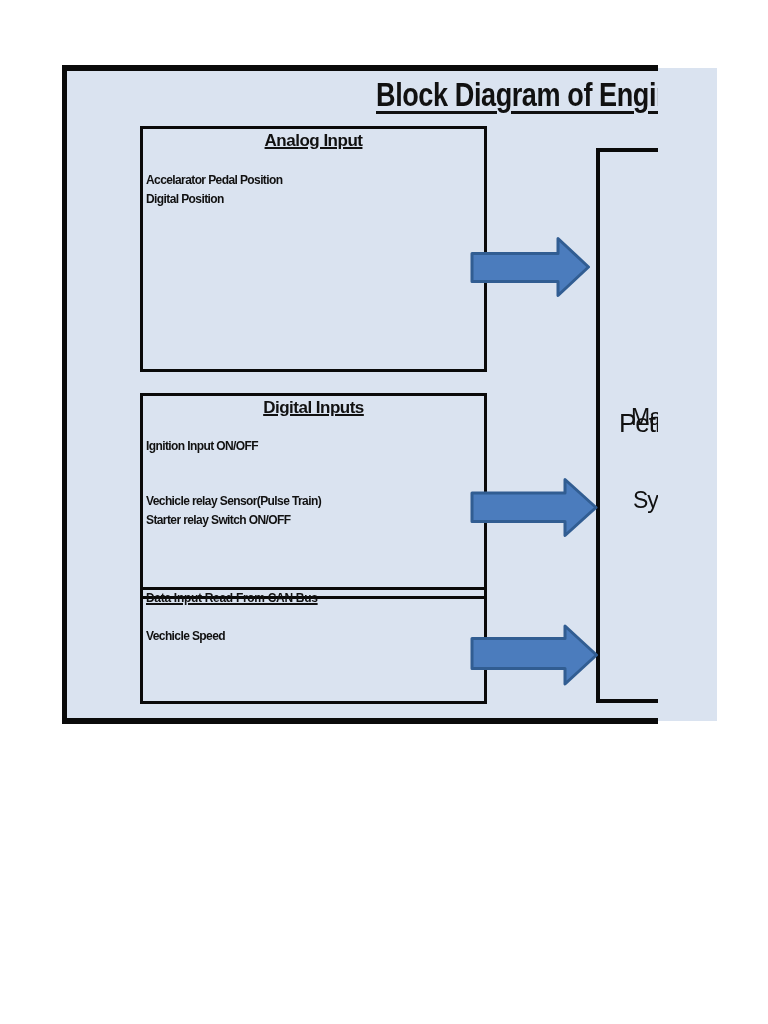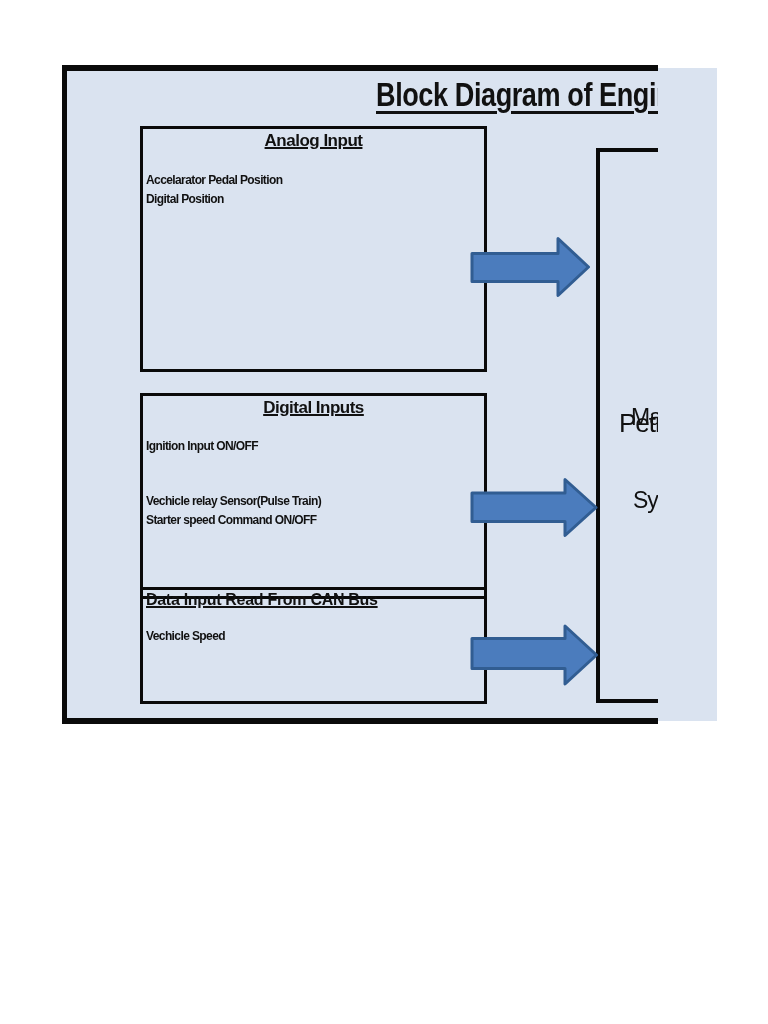--- a/index.html
+++ b/index.html
@@ -17,21 +17,21 @@
   .out-line{position:absolute;white-space:nowrap;letter-spacing:-1px;}
   .out-line.l1{left:19px;top:216px;font-size:26px;margin-top:40px;}
   .out-line.l2{left:31px;top:252px;font-size:23px;}
   .out-line.l3{left:33px;top:291px;font-size:23px;margin-top:44px;}
   .in-box{position:absolute;left:122px;width:347px;box-sizing:border-box;border:3px solid #0a0a0a;margin-left:18px;}
   .in-box.analog{top:126px;height:246px;}
   .in-box.digital{top:393px;height:206px;}
   .in-box.can{top:587px;height:117px;}
   .box-heading{position:absolute;top:2px;left:0;right:0;text-align:center;font-size:17px;font-weight:bold;
         text-decoration:underline;text-decoration-thickness:2px;letter-spacing:-0.5px;white-space:nowrap;}
-  .box-heading.left{text-align:center;left:3px;right:auto;top:1px;font-size:16px;letter-spacing:-0.3px;}
+  .box-heading.left{text-align:center;left:3px;right:auto;top:1px;font-size:12px;letter-spacing:-0.3px;}
   .box-item{position:absolute;left:3px;font-size:12px;font-weight:bold;letter-spacing:-0.6px;white-space:nowrap;}
   .arrow-svg{position:absolute;overflow:visible;}
   .arrow-shape{stroke:#315d92;stroke-width:3;stroke-linejoin:round;}
 </style>
 </head>
 <body>
 
 <div class="page">
 
   <div class="canvas-bg"></div>
@@ -50,21 +50,21 @@
   <div class="in-box analog">
     <div class="box-heading">Analog Input</div>
     <div class="box-item" style="top:44px;">Accelarator Pedal Position</div>
     <div class="box-item" style="top:63px;">Digital Position</div>
   </div>
 
   <div class="in-box digital">
     <div class="box-heading">Digital Inputs</div>
     <div class="box-item" style="top:43px;">Ignition Input ON/OFF</div>
     <div class="box-item" style="top:98px;">Vechicle relay Sensor(Pulse Train)</div>
-    <div class="box-item" style="top:117px;">Starter speed Command ON/OFF</div>
+    <div class="box-item" style="top:117px;">Starter relay Switch ON/OFF</div>
   </div>
 
   <div class="in-box can">
     <div class="box-heading left">Data Input Read From CAN Bus</div>
     <div class="box-item" style="top:39px;text-align:right;">Vechicle Speed</div>
   </div>
 
   <svg class="arrow-svg" style="left:470px;top:236px;" width="121" height="62" viewBox="0 0 121 62">
     <polygon class="arrow-shape" points="2,17.5 88,17.5 88,2.5 118.5,31 88,59.5 88,45.5 2,45.5" fill="#4b7cbd"></polygon>
   </svg>

